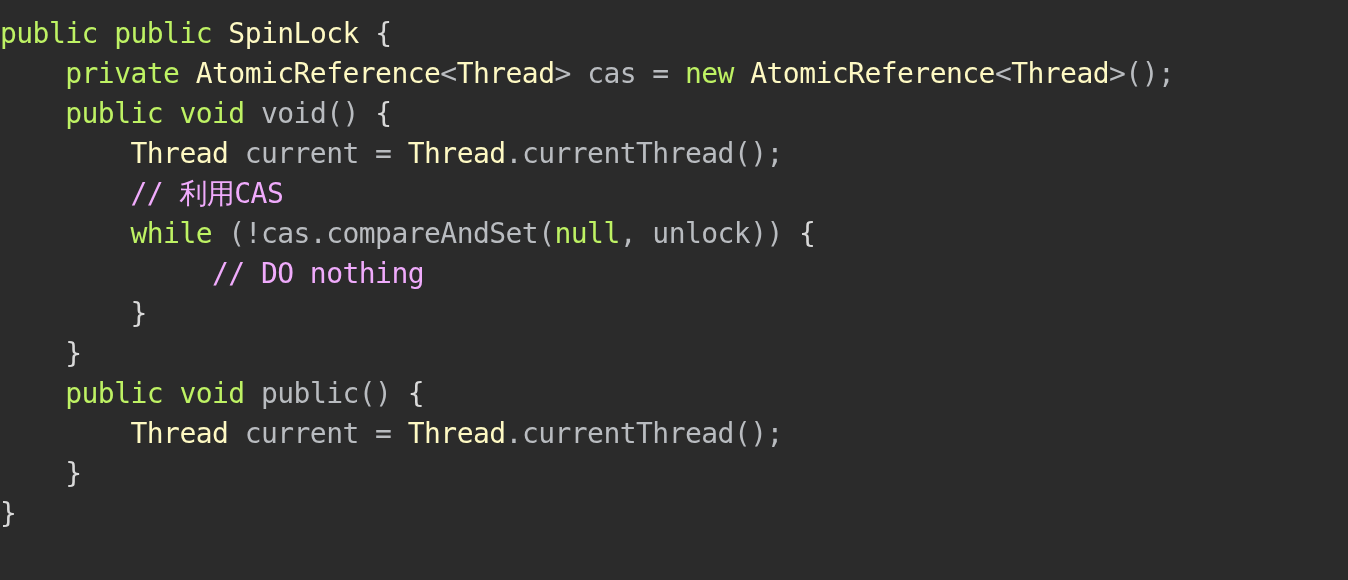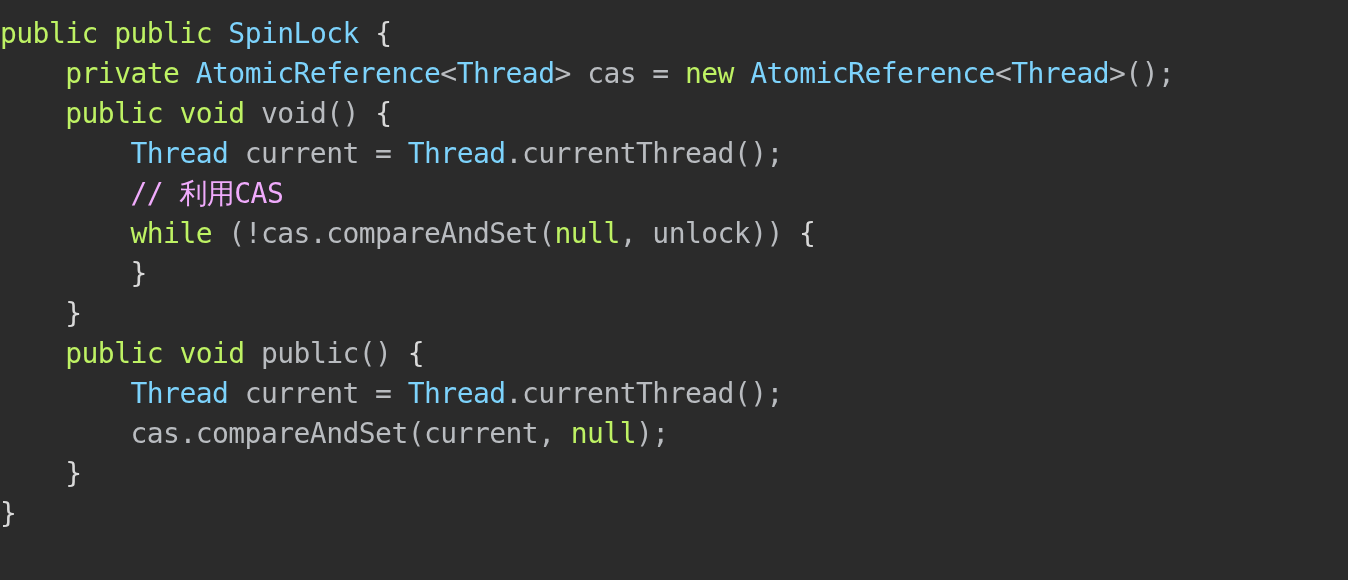--- a/index.html
+++ b/index.html
@@ -33,36 +33,36 @@
     color: #b9bcc0;
     -webkit-font-smoothing: antialiased;
   }
   .code-line {
     display: block;
     height: 40px;
     white-space: pre;
   }
   
   .tok-keyword  { color: #bef264; }
-  .tok-type     { color: #7dd3fc; }
+  .tok-type     { color: #fef9c3; }
   .tok-plain    { color: #b9bcc0; }
   .tok-comment  { color: #f0abfc; }
   .tok-brace    { color: #d9d9d9; }
 </style>
 </head>
 <body>
 
 <div id="code-editor">
   <pre id="code-block"><span class="code-line"><span class="tok-keyword">public</span><span class="tok-plain"> </span><span class="tok-keyword">public</span><span class="tok-plain"> </span><span class="tok-type">SpinLock</span><span class="tok-plain"> </span><span class="tok-brace">{</span>
 </span><span class="code-line"><span class="tok-plain">    </span><span class="tok-keyword">private</span><span class="tok-plain"> </span><span class="tok-type">AtomicReference</span><span class="tok-plain">&lt;</span><span class="tok-type">Thread</span><span class="tok-plain">&gt; </span><span class="tok-plain">cas</span><span class="tok-plain"> = </span><span class="tok-keyword">new</span><span class="tok-plain"> </span><span class="tok-type">AtomicReference</span><span class="tok-plain">&lt;</span><span class="tok-type">Thread</span><span class="tok-plain">&gt;</span><span class="tok-plain">();</span>
 </span><span class="code-line"><span class="tok-plain">    </span><span class="tok-keyword">public</span><span class="tok-plain"> </span><span class="tok-keyword">void</span><span class="tok-plain"> </span><span class="tok-plain">void()</span><span class="tok-plain"> </span><span class="tok-brace">{</span>
 </span><span class="code-line"><span class="tok-plain">        </span><span class="tok-type">Thread</span><span class="tok-plain"> current = </span><span class="tok-type">Thread</span><span class="tok-plain">.currentThread();</span>
 </span><span class="code-line"><span class="tok-plain">        </span><span class="tok-comment">// 利用CAS</span>
 </span><span class="code-line"><span class="tok-plain">        </span><span class="tok-keyword">while</span><span class="tok-plain"> (!cas.compareAndSet(</span><span class="tok-keyword">null</span><span class="tok-plain">, unlock)) </span><span class="tok-brace">{</span>
+</span><span class="code-line"><span class="tok-plain">             </span><span class="tok-comment">// DO nothing</span>
 </span><span class="code-line"><span class="tok-plain">        </span><span class="tok-brace">}</span>
 </span><span class="code-line"><span class="tok-plain">    </span><span class="tok-brace">}</span>
 </span><span class="code-line"><span class="tok-plain">    </span><span class="tok-keyword">public</span><span class="tok-plain"> </span><span class="tok-keyword">void</span><span class="tok-plain"> </span><span class="tok-plain">public()</span><span class="tok-plain"> </span><span class="tok-brace">{</span>
 </span><span class="code-line"><span class="tok-plain">        </span><span class="tok-type">Thread</span><span class="tok-plain"> current = </span><span class="tok-type">Thread</span><span class="tok-plain">.currentThread();</span>
-</span><span class="code-line"><span class="tok-plain">        </span><span class="tok-plain">cas.compareAndSet(current, </span><span class="tok-keyword">null</span><span class="tok-plain">);</span>
 </span><span class="code-line"><span class="tok-plain">    </span><span class="tok-brace">}</span>
 </span><span class="code-line"><span class="tok-brace">}</span>
 </span></pre>
 </div>
 
 </body></html>

